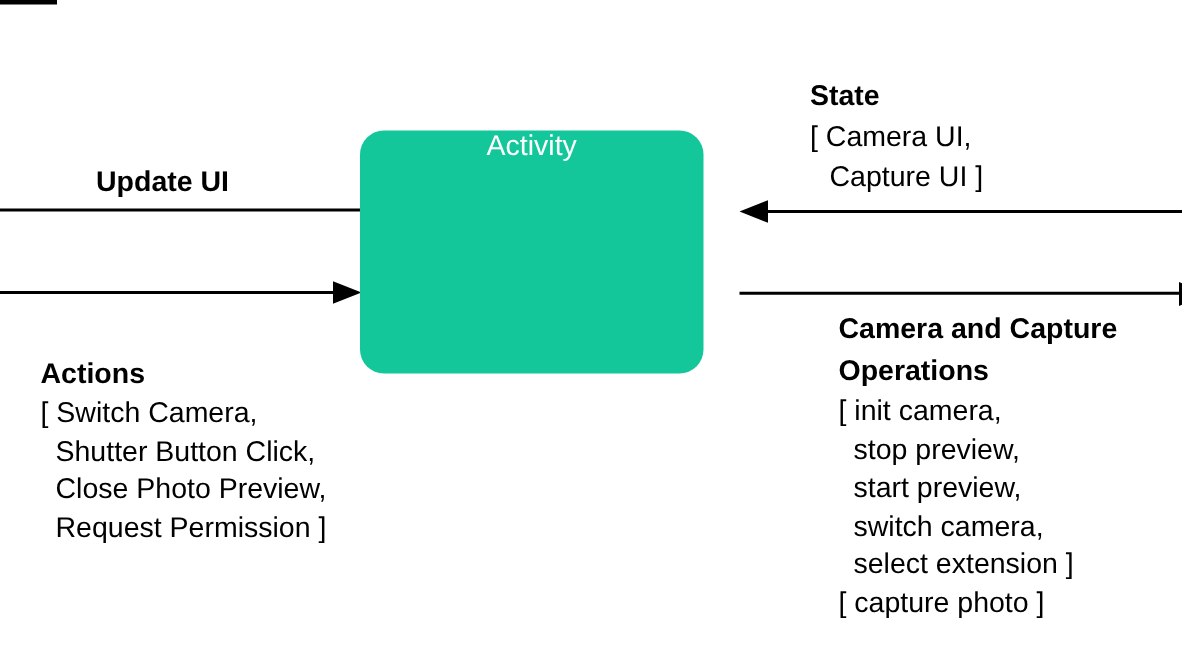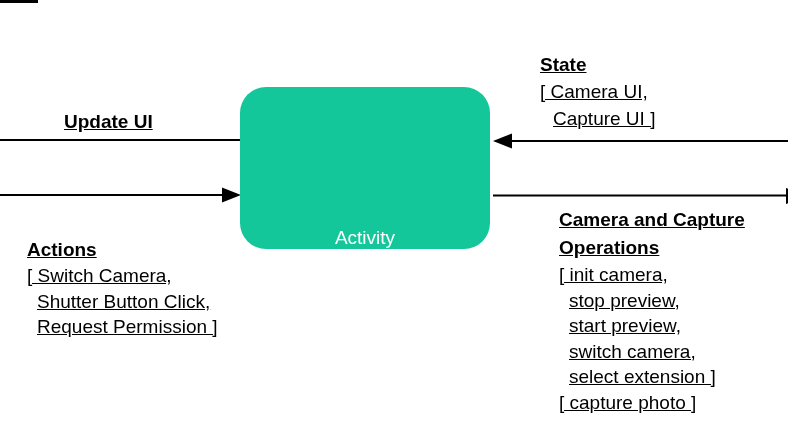--- a/index.html
+++ b/index.html
@@ -14,21 +14,21 @@
     background: #ffffff;
     font-family: "Liberation Sans", sans-serif;
     color: #000000;
     overflow: hidden;
   }
   #arrow-layer {
     position: absolute;
     left: 0; top: 0;
     width: 788px; height: 444px;
   }
-  .txt { position: absolute; font-size: 19px; text-decoration: underline; }
+  .txt { position: absolute; font-size: 19px; }
   .bold { font-weight: 700; }
   .nowrap { white-space: nowrap; }
 
   #update-ui-label { left: 64px; top: 111px; }
 
   #actions-block { left: 27px; top: 208px; margin-top: 28px; }
   #actions-block .block-title { line-height: 27px; }
   #actions-block .list-line { line-height: 25.5px; }
 
   #state-block { left: 540px; top: 51px; }
@@ -38,25 +38,25 @@
   #ops-block { left: 559px; top: 206px; width: 244px; }
   #ops-block .block-title { line-height: 28px; }
   #ops-block .list-line { line-height: 25.5px; }
 
   .indent-10 { padding-left: 10px; }
   .indent-13 { padding-left: 13px; }
 
   #activity-node {
     position: absolute;
     left: 240px; top: 87px;
-    width: 250px; height: 162px;
+    width: 229px; height: 162px;
     background: #13c79b;
-    border-radius: 26px;
+    border-radius: 16px;
     display: flex;
-    align-items: flex-end;
+    align-items: flex-start;
     justify-content: center;
   }
   #activity-node .node-label {
     color: #ffffff;
     font-size: 19px;
   }
 
   #cropped-top-line {
     position: absolute;
     left: 0; top: 0;
@@ -88,20 +88,21 @@
   <div id="activity-node">
     <span class="node-label">Activity</span>
   </div>
 
   <div class="txt bold nowrap" id="update-ui-label">Update UI</div>
 
   <div class="txt nowrap" id="actions-block">
     <div class="block-title bold">Actions</div>
     <div class="list-line">[ Switch Camera,</div>
     <div class="list-line indent-10">Shutter Button Click,</div>
+    <div class="list-line indent-10">Close Photo Preview,</div>
     <div class="list-line indent-10">Request Permission ]</div>
   </div>
 
   <div class="txt nowrap" id="state-block">
     <div class="block-title bold">State</div>
     <div class="list-line">[ Camera UI,</div>
     <div class="list-line indent-13">Capture UI ]</div>
   </div>
 
   <div class="txt" id="ops-block">

